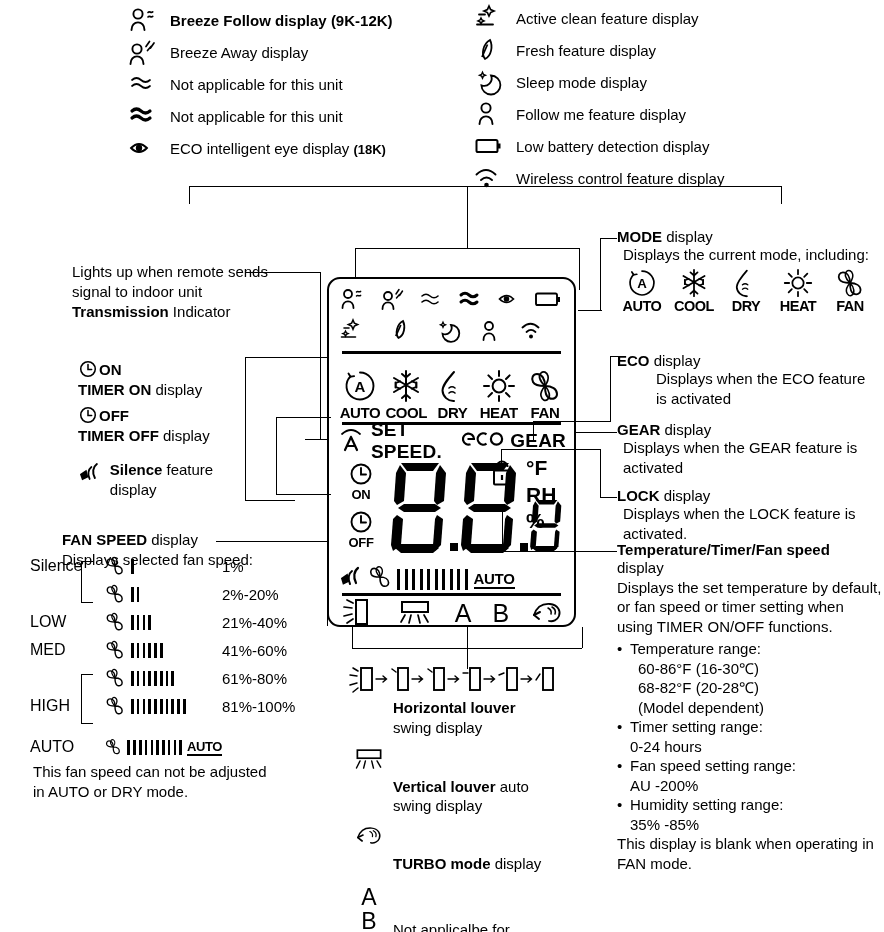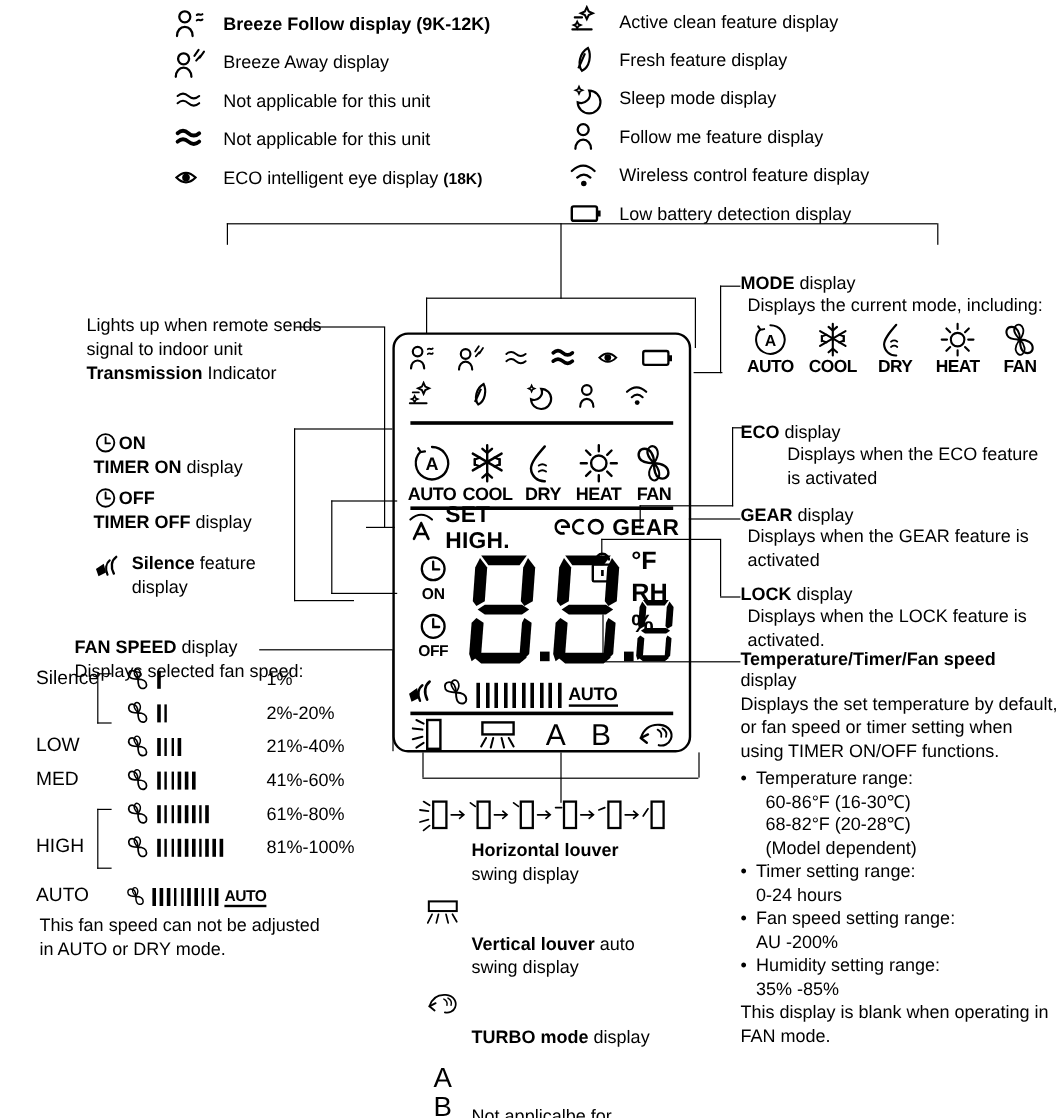--- a/index.html
+++ b/index.html
@@ -13,21 +13,21 @@
   .b{font-weight:bold;}
   .small{font-size:13px;}
 
   
   .hline{position:absolute;height:0;border-top:1.6px solid #000;}
   .vline{position:absolute;width:0;border-left:1.6px solid #000;}
   .hline.thin{border-top-width:1.4px;}
   .vline.thin{border-left-width:1.4px;}
 
   
-  #legend-left{left:140px;top:4px;width:340px;text-align:center;}
+  #legend-left{left:124px;top:4px;width:340px;text-align:center;}
   #legend-right{left:470px;top:2px;width:340px;}
   .legend-row{display:flex;align-items:center;height:32px;}
   .legend-ico{width:46px;flex:0 0 46px;display:flex;align-items:center;justify-content:center;}
   .legend-txt{font-size:15px;}
 
   
   #lcd{
     left:327px;top:277px;width:249px;height:350px;
     border:2.4px solid #000;border-radius:13px;background:#fff;
     box-sizing:border-box;
@@ -200,41 +200,41 @@
         <circle cx="13" cy="9" r="4.6"></circle>
             <path d="M6.5 25c0-4.6 2.9-7.6 6.5-7.6S19.5 20.4 19.5 25"></path>
       </g>
         </svg>
     </span>
     <span class="legend-txt">Follow me feature display</span>
   </div>
 
   <div class="legend-row">
     <span class="legend-ico">
+      <svg width="40" height="26" viewBox="0 0 40 26">
+          <g fill="none" stroke="#000" stroke-width="2">
+        <rect x="3.5" y="7" width="21" height="12" rx="1.6"></rect>
+            <path d="M26 10.5v5" stroke-width="3"></path>
+      </g>
+        </svg>
+    </span>
+    <span class="legend-txt">Low battery detection display</span>
+  </div>
+
+  <div class="legend-row">
+    <span class="legend-ico">
       <svg width="40" height="28" viewBox="0 0 40 28">
           <g fill="none" stroke="#000" stroke-width="1.9" stroke-linecap="round">
         <path d="M3.5 10.5q9.5-9 19 0"></path>
             <path d="M8 16q5.5-5 11 0"></path>
             <circle cx="13.5" cy="21" r="2.3" fill="#000" stroke="none"></circle>
       </g>
         </svg>
     </span>
     <span class="legend-txt">Wireless control feature display</span>
-  </div>
-
-  <div class="legend-row">
-    <span class="legend-ico">
-      <svg width="40" height="26" viewBox="0 0 40 26">
-          <g fill="none" stroke="#000" stroke-width="2">
-        <rect x="3.5" y="7" width="21" height="12" rx="1.6"></rect>
-            <path d="M26 10.5v5" stroke-width="3"></path>
-      </g>
-        </svg>
-    </span>
-    <span class="legend-txt">Low battery detection display</span>
   </div>
 </div>
 
 <div class="hline" style="left:189px;top:186px;width:592px;"></div>
 <div class="vline" style="left:189px;top:186px;height:18px;"></div>
 <div class="vline" style="left:781px;top:186px;height:18px;"></div>
 <div class="vline" style="left:467px;top:186px;height:63px;"></div>
 <div class="hline" style="left:355px;top:248px;width:224px;"></div>
 <div class="vline" style="left:355px;top:248px;height:40px;"></div>
 <div class="vline" style="left:579px;top:248px;height:42px;"></div>
@@ -398,21 +398,21 @@
 
   <div id="lcd-settemp">
     <span style="margin-right:8px;">
       <svg width="24" height="27" viewBox="0 0 24 27">
           <g fill="none" stroke="#000" stroke-width="1.9" stroke-linecap="round">
         <path d="M3 8q9-8 18 0" stroke-width="1.7"></path>
             <path d="M12 11l-6 13M12 11l6 13M8 20h8" stroke-width="2.2"></path>
       </g>
         </svg>
     </span>
-    <span class="settemp-txt">SET HIGH.</span>
+    <span class="settemp-txt">SET SPEED.</span>
     <span style="margin:0 4px 0 6px;">
       <svg width="44" height="24" viewBox="0 0 44 24">
           <g fill="none" stroke="#000" stroke-width="2.2">
         <path d="M12 12a5.5 5.5 0 1 0-3.5 5.2M5.5 12h7.5"></path>
         <path d="M24.5 7.4A5.6 5.6 0 1 0 24.5 16.6"></path>
         <circle cx="34.5" cy="12" r="5.6"></circle>
       </g>
         </svg>
     </span>
     <span class="settemp-txt">GEAR</span>

